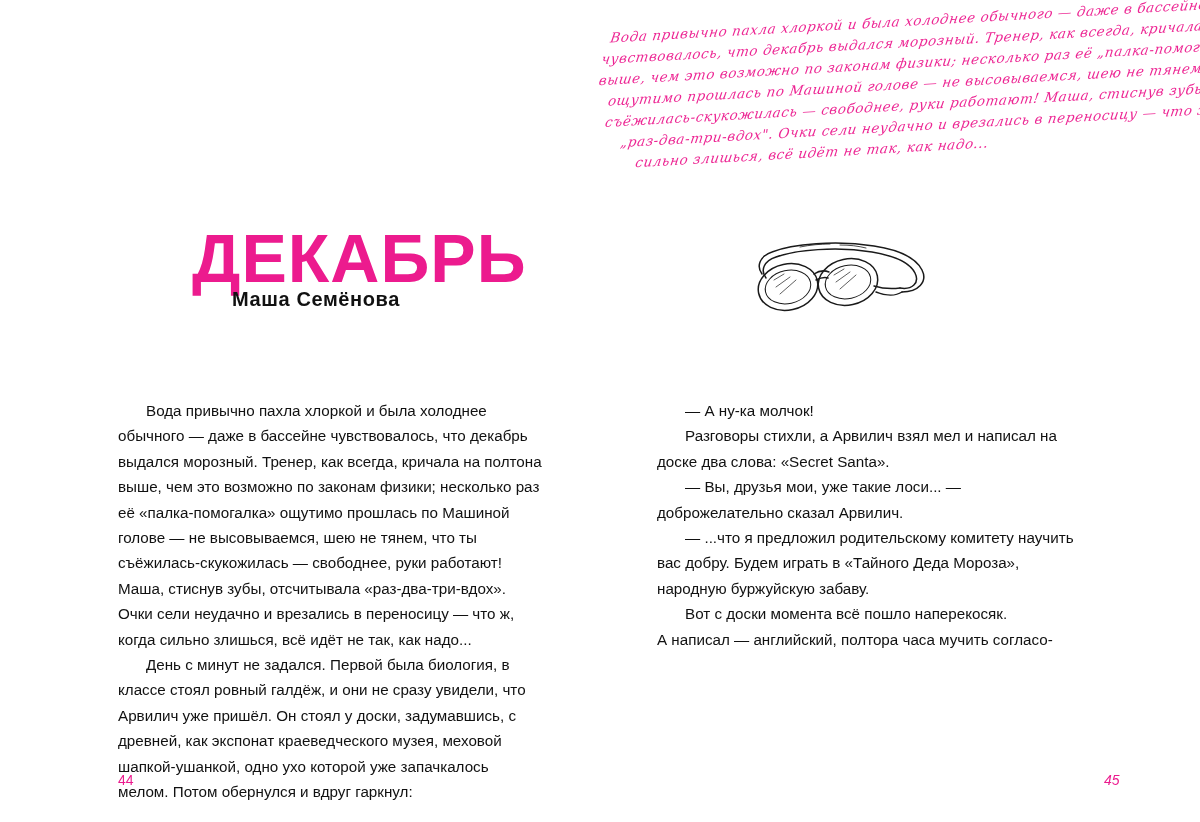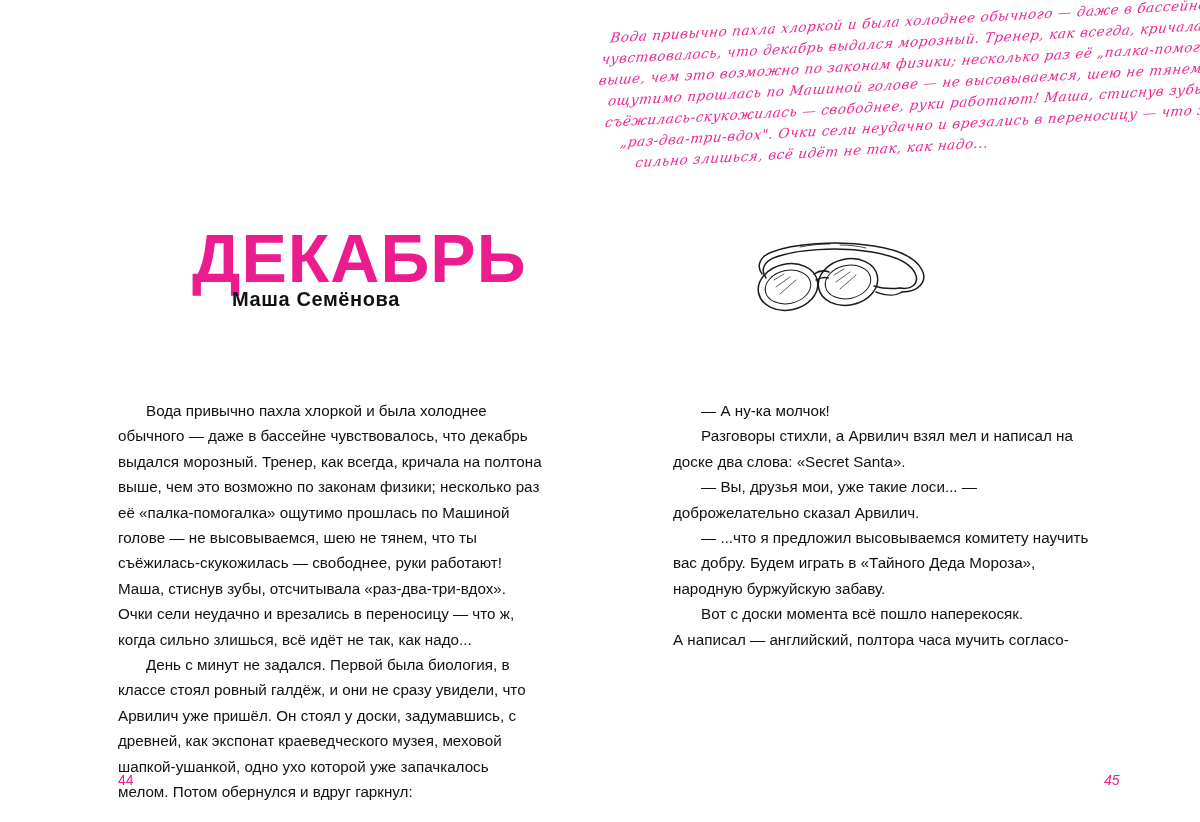--- a/index.html
+++ b/index.html
@@ -83,21 +83,21 @@
     position: absolute;
     top: 398px;
     width: 425px;
     font-family: "Liberation Sans", sans-serif;
     font-size: 15.2px;
     line-height: 25.4px;
     color: #111111;
     text-align: left;
   }
   .col.left  { left: 118px; }
-  .col.right { left: 657px; margin-left: 16px; }
+  .col.right { left: 657px; }
   .col p { margin: 0; }
   .col p.indent { text-indent: 28px; }
 
   
   .folio {
     position: absolute;
     top: 772px;
     font-family: "Liberation Sans", sans-serif;
     font-size: 14px;
     color: #ec1b8e;
@@ -155,21 +155,21 @@
 
   <div class="col left">
     <p class="indent">Вода привычно пахла хлоркой и была холоднее обычного — даже в бассейне чувствовалось, что декабрь выдался морозный. Тренер, как всегда, кричала на полтона выше, чем это возможно по законам физики; несколько раз её «палка-помогалка» ощутимо прошлась по Машиной голове — не высовываемся, шею не тянем, что ты съёжилась-скукожилась — свободнее, руки работают! Маша, стиснув зубы, отсчитывала «раз-два-три-вдох». Очки сели неудачно и врезались в переносицу — что ж, когда сильно злишься, всё идёт не так, как надо...</p>
     <p class="indent">День с минут не задался. Первой была биология, в классе стоял ровный галдёж, и они не сразу увидели, что Арвилич уже пришёл. Он стоял у доски, задумавшись, с древней, как экспонат краеведческого музея, меховой шапкой-ушанкой, одно ухо которой уже запачкалось мелом. Потом обернулся и вдруг гаркнул:</p>
   </div>
 
   <div class="col right">
     <p class="indent">— А ну-ка молчок!</p>
     <p class="indent">Разговоры стихли, а Арвилич взял мел и написал на доске два слова: «Secret Santa».</p>
     <p class="indent">— Вы, друзья мои, уже такие лоси... — доброжелательно сказал Арвилич.</p>
-    <p class="indent">— ...что я предложил высовываемся комитету научить вас добру. Будем играть в «Тайного Деда Мороза», народную буржуйскую забаву.</p>
+    <p class="indent">— ...что я предложил родительскому комитету научить вас добру. Будем играть в «Тайного Деда Мороза», народную буржуйскую забаву.</p>
     <p class="indent">Вот с доски момента всё пошло наперекосяк.</p>
     <p>А написал — английский, полтора часа мучить согласо-</p>
   </div>
 
   <div class="folio left">44</div>
   <div class="folio right">45</div>
 
 </div>
 
 </body></html>

